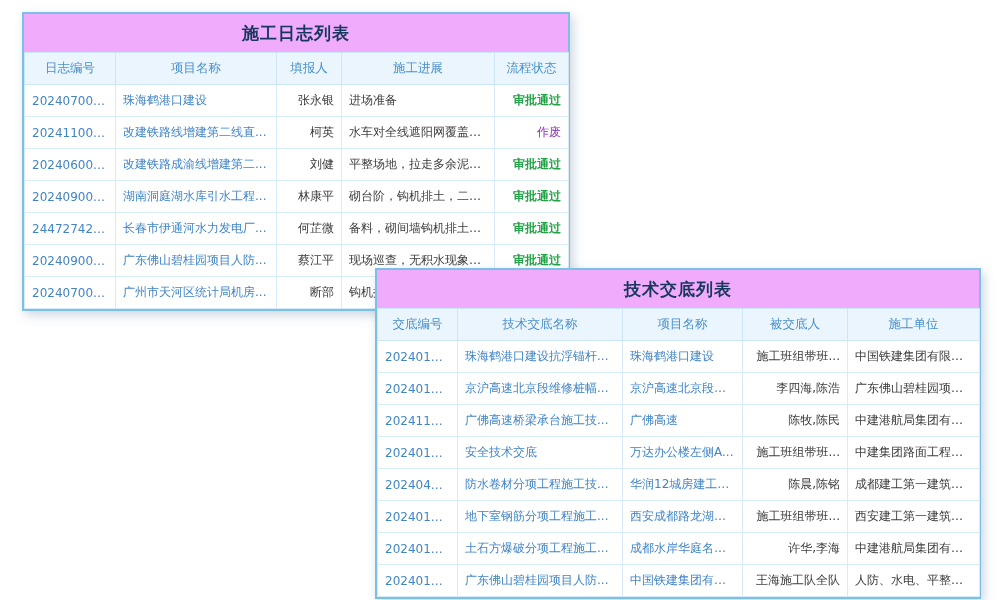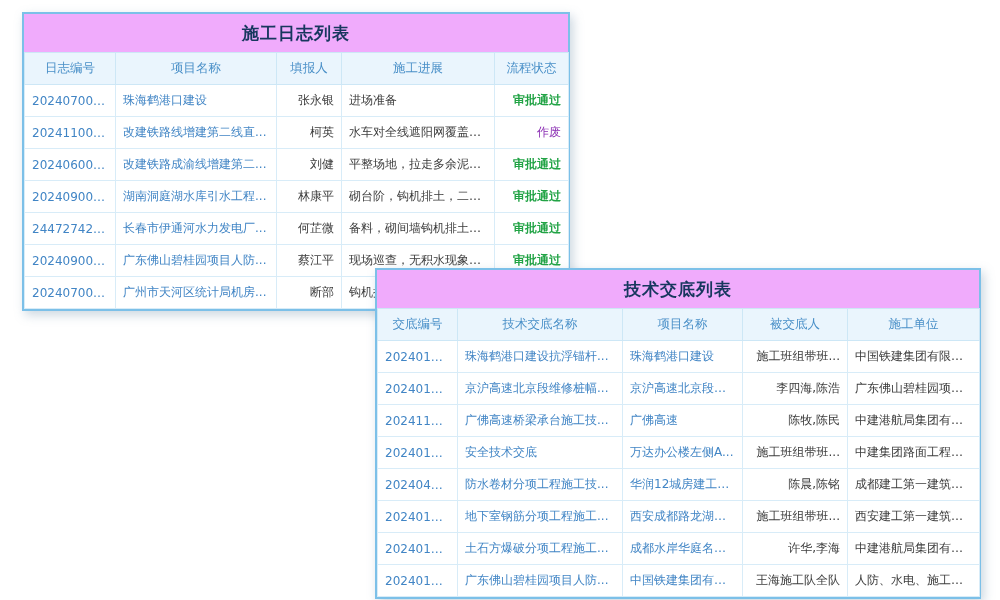--- a/index.html
+++ b/index.html
@@ -216,17 +216,17 @@
     <td class="c-link t-left">成都水岸华庭名苑...</td>
     <td class="c-dark t-center">许华,李海</td>
     <td class="c-dark t-center">中建港航局集团有限...</td>
   </tr>
 
   <tr>
     <td class="c-link t-center">2024010001</td>
     <td class="c-link t-left">广东佛山碧桂园项目人防...</td>
     <td class="c-link t-left">中国铁建集团有限公司</td>
     <td class="c-dark t-center">王海施工队全队</td>
-    <td class="c-dark t-center">人防、水电、施工单位</td>
+    <td class="c-dark t-center">人防、水电、平整场地</td>
   </tr>
 </tbody>
   </table>
 </div>
 
 </body></html>

